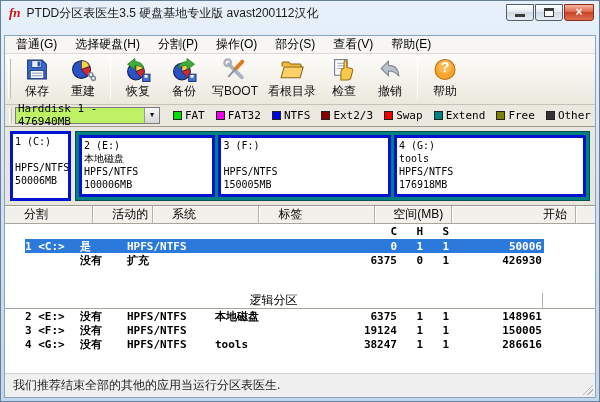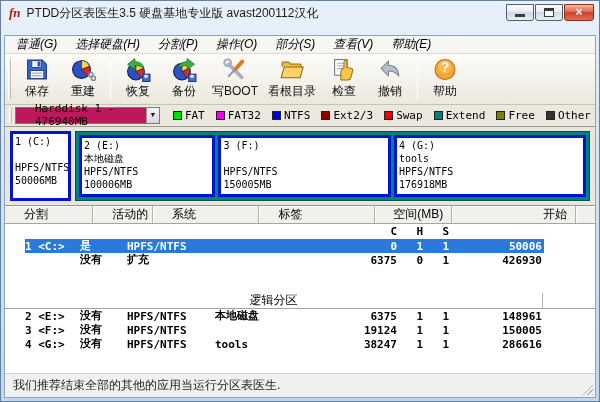--- a/index.html
+++ b/index.html
@@ -17,37 +17,37 @@
     background:linear-gradient(#ffffff,#e6ebf1 45%,#cfd7e1 46%,#e9eef4);
     display:flex;align-items:center;justify-content:center;cursor:default;}
   .winbtn.close{width:30px;background:linear-gradient(#f6b4a0,#e0684a 45%,#c84227 46%,#de6d52);
     border-color:#8c2e1a;color:#fff;font:bold 12px "Liberation Sans",sans-serif;}
   .g-min{width:10px;height:3px;background:#3a3a3a;margin-top:7px;}
   .g-max{width:10px;height:9px;border:1px solid #3a3a3a;border-top-width:3px;background:#fff;}
   
   .client{flex:1;border:1px solid #8aa3be;background:#ece9e0;display:flex;flex-direction:column;overflow:hidden;}
   
   .menubar{height:18px;background:#f7f6f3;border-bottom:1px solid #dedbd2;display:flex;align-items:center;font-size:12px;padding-left:2px;}
-  .menu-item{padding:1px 9px;white-space:nowrap;font-style:italic;}
+  .menu-item{padding:1px 9px;white-space:nowrap;}
   
   .toolbar{height:51px;background:linear-gradient(#fdfcfa,#ebe8dd);border-bottom:1px solid #c6c2b4;
     display:flex;align-items:stretch;padding:1px 2px;}
   .tb-grip{width:3px;border-left:1px solid #fff;border-right:1px solid #c3bfb2;margin:4px 3px 4px 1px;}
   .tb-sep{width:1px;background:#c3bfb2;border-right:1px solid #fff;margin:4px 4px;}
   .tbtn{display:flex;flex-direction:column;align-items:center;justify-content:center;
     min-width:46px;padding:1px 5px 2px 5px;font-size:12px;color:#111;gap:1px;}
   .tbtn svg{width:26px;height:25px;display:block;}
   .help-badge{position:relative;width:26px;height:25px;}
   .help-badge .qmark{position:absolute;left:0;top:2px;width:26px;text-align:center;
     font:bold 14px "Liberation Sans",sans-serif;color:#fff;}
   
   .combo-row{height:21px;background:#ebe8df;display:flex;align-items:center;padding:1px 4px 2px 4px;}
   .row-grip{width:3px;height:15px;border-left:1px solid #fff;border-right:1px solid #c3bfb2;margin-right:3px;}
-  .combobox{width:159px;height:17px;background:#be185d;border:1px solid #7a7a7a;display:flex;align-items:center;
-    font:11px "DejaVu Sans Mono",monospace;padding-left:19px;}
+  .combobox{width:159px;height:17px;background:#bef264;border:1px solid #7a7a7a;display:flex;align-items:center;
+    font:11px "DejaVu Sans Mono",monospace;padding-left:2px;}
   .combo-btn{margin-left:auto;width:16px;height:100%;background:linear-gradient(#f6f6f6,#d6d6d6);
     border-left:1px solid #9a9a9a;display:flex;align-items:center;justify-content:center;
     font-size:7px;color:#111;}
   .legend{margin-left:13px;display:flex;align-items:center;gap:11px;font:11px "DejaVu Sans Mono",monospace;color:#000;}
   .lg{display:flex;align-items:center;gap:3px;white-space:nowrap;}
   .sw{width:9px;height:9px;border:1px solid #222;}
   
   .disk-panel{height:79px;background:#e9e6dd;border-top:1px solid #9b988c;padding:4px 5px;display:flex;align-items:stretch;}
   .part{border:3px solid #0014cf;background:#fff;font:10px "DejaVu Sans Mono",monospace;
     line-height:13px;padding:1px 2px;overflow:hidden;color:#000;}
@@ -59,21 +59,21 @@
   .ptable{flex:1;background:#fff;border-top:1px solid #9b988c;display:flex;flex-direction:column;overflow:hidden;}
   .thead{display:flex;height:18px;background:#f2f0ea;border-bottom:1px solid #a8a59a;
     box-shadow:inset 0 1px 0 #fff;font-size:12px;color:#000;}
   .th{display:flex;align-items:center;height:100%;padding-left:6px;
     border-right:1px solid #b3b0a5;box-shadow:1px 0 0 #fff;margin-left:13px;}
   .th.r{justify-content:flex-end;padding-right:8px;padding-left:0;}
   .h-part{width:82px;}.h-active{width:51px;}.h-system{width:102px;}.h-label{width:112px;}
   .h-start{width:121px;}.h-space{width:70px;padding-right:4px;}
   .h-fill{flex:1;border-right:none;box-shadow:none;}
   .chs{display:flex;height:15px;align-items:center;font:bold 11px "DejaVu Sans Mono",monospace;color:#000;}
-  .trow{display:flex;height:14px;align-items:flex-end;font:bold 11px "DejaVu Sans Mono",monospace;color:#000;position:relative;}
+  .trow{display:flex;height:14px;align-items:center;font:bold 11px "DejaVu Sans Mono",monospace;color:#000;position:relative;}
   .trow span{position:relative;white-space:nowrap;}
   .trow.selected{color:#fff;}
   .trow.selected::before{content:"";position:absolute;left:20px;width:519px;top:0;bottom:0;background:#2b79da;}
   .c-part{width:75px;padding-left:20px;}.c-active{width:47px;}.c-system{width:88px;}.c-label{width:137px;}
   .c-c{width:45px;text-align:right;}.c-h{width:26px;text-align:right;}.c-s{width:26px;text-align:right;}
   .c-space{width:93px;text-align:right;}
   .t-spacer{height:26px;}
   .section-band{display:flex;height:16px;font-size:12px;color:#000;font-family:Liberation Serif, serif;}
   .band-main{width:538px;text-align:center;border-bottom:1px solid #a8a59a;border-right:1px solid #b3b0a5;line-height:15px;}
   .band-fill{flex:1;border-bottom:1px solid #a8a59a;}

